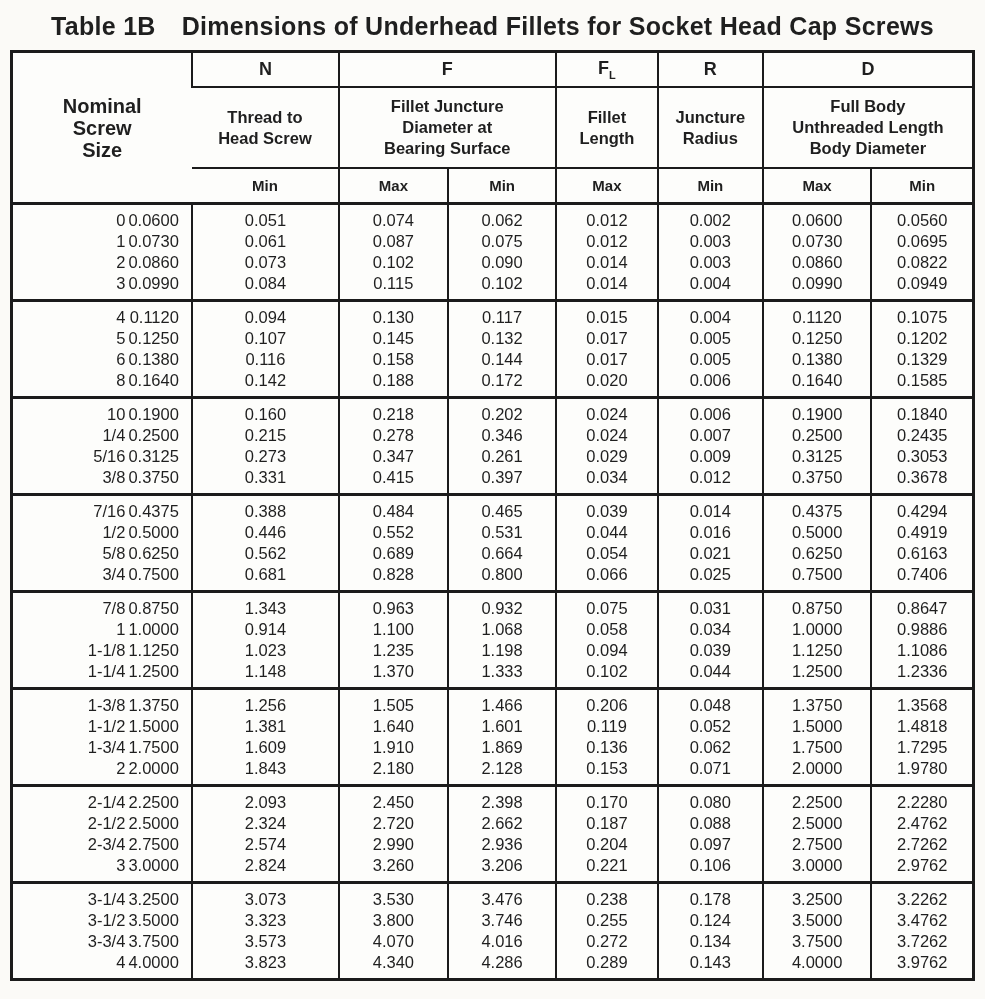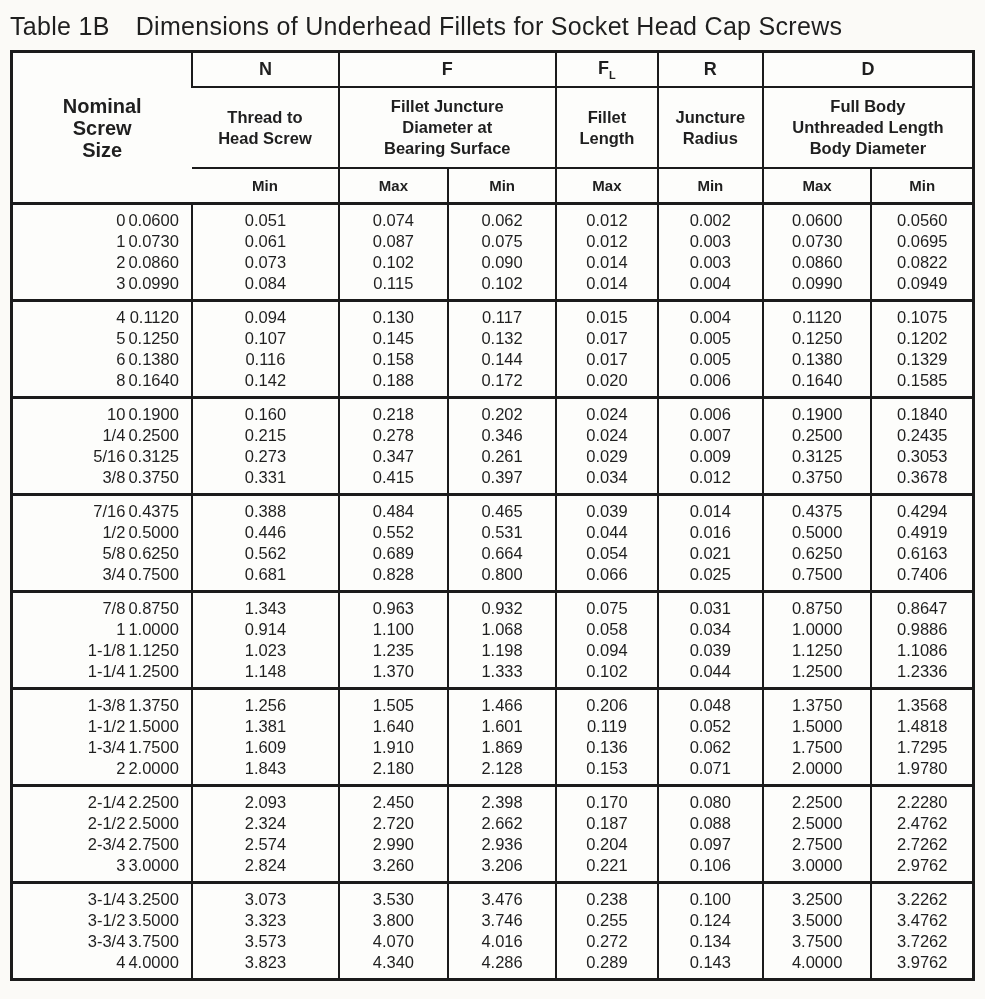--- a/index.html
+++ b/index.html
@@ -11,22 +11,23 @@
     width: 985px;
     height: 999px;
     box-sizing: border-box;
     background: #fbfaf7;
     font-family: "Liberation Sans", sans-serif;
     color: #1f1f1f;
     padding: 8px 10px 0 10px;
     overflow: hidden;
   }
   .title {
+    text-align: center;
     font-size: 25px;
-    font-weight: normal;
+    font-weight: bold;
     letter-spacing: 0.3px;
     margin: 4px 0 9px 0;
     white-space: nowrap;
   }
   .title .title-prefix { margin-right: 26px; }
 
   table.dim-table {
     width: 965px;
     table-layout: fixed;
     border-collapse: collapse;
@@ -577,21 +578,21 @@
           <td class="size-cell">
             <span class="cell-inner">
               <span class="frac">3-1/4</span>
               <span class="basic">3.2500</span>
             </span>
           </td>
           <td>3.073</td>
           <td>3.530</td>
           <td>3.476</td>
           <td>0.238</td>
-          <td>0.100</td>
+          <td>0.178</td>
           <td>3.2500</td>
           <td>3.2262</td>
         </tr>
         <tr>
           <td class="size-cell">
             <span class="cell-inner">
               <span class="frac">3-1/2</span>
               <span class="basic">3.5000</span>
             </span>
           </td>

